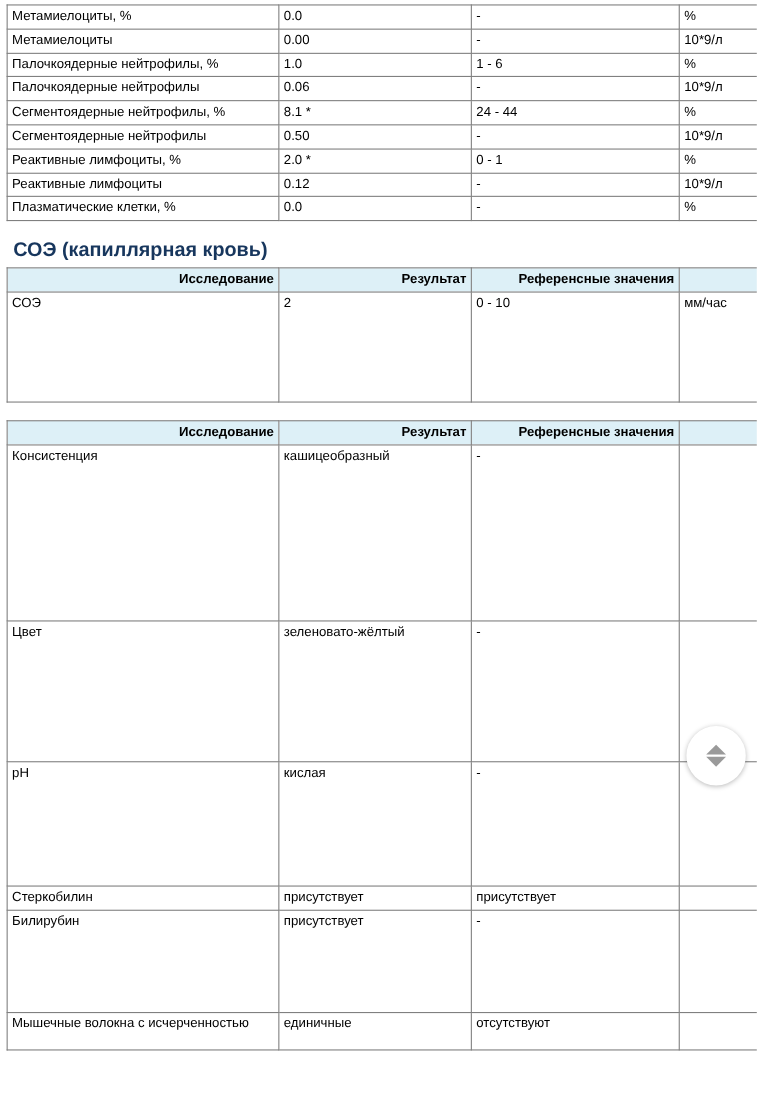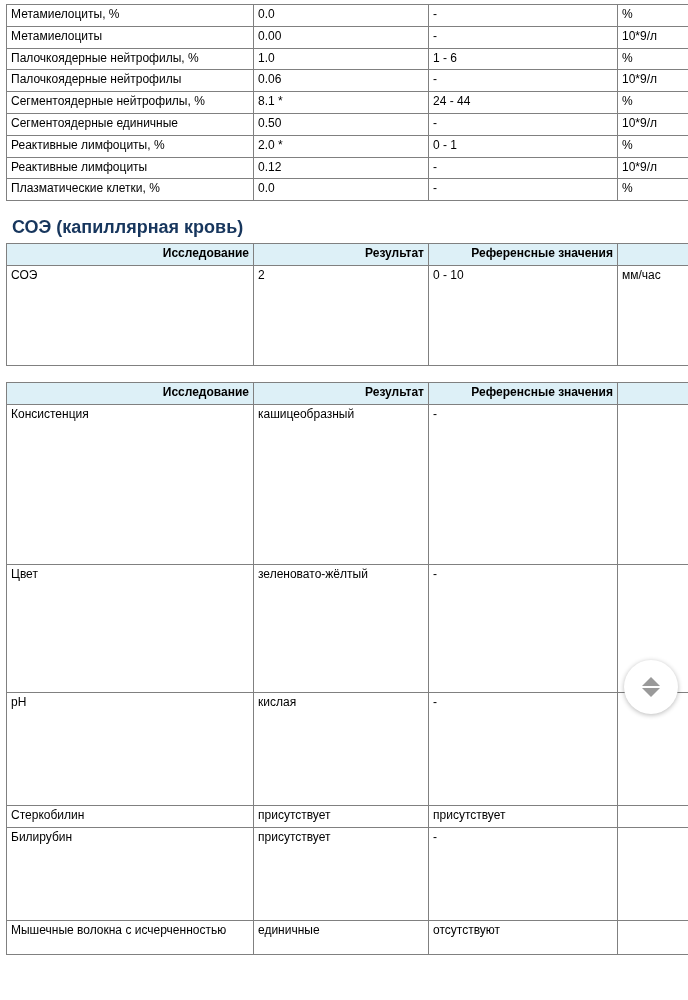--- a/index.html
+++ b/index.html
@@ -126,21 +126,21 @@
           <td>-</td>
           <td>10*9/л</td>
         </tr>
         <tr>
           <td>Сегментоядерные нейтрофилы, %</td>
           <td>8.1 *</td>
           <td>24 - 44</td>
           <td>%</td>
         </tr>
         <tr>
-          <td>Сегментоядерные единичные</td>
+          <td>Сегментоядерные нейтрофилы</td>
           <td>0.50</td>
           <td>-</td>
           <td>10*9/л</td>
         </tr>
         <tr>
           <td>Реактивные лимфоциты, %</td>
           <td>2.0 *</td>
           <td>0 - 1</td>
           <td>%</td>
         </tr>

